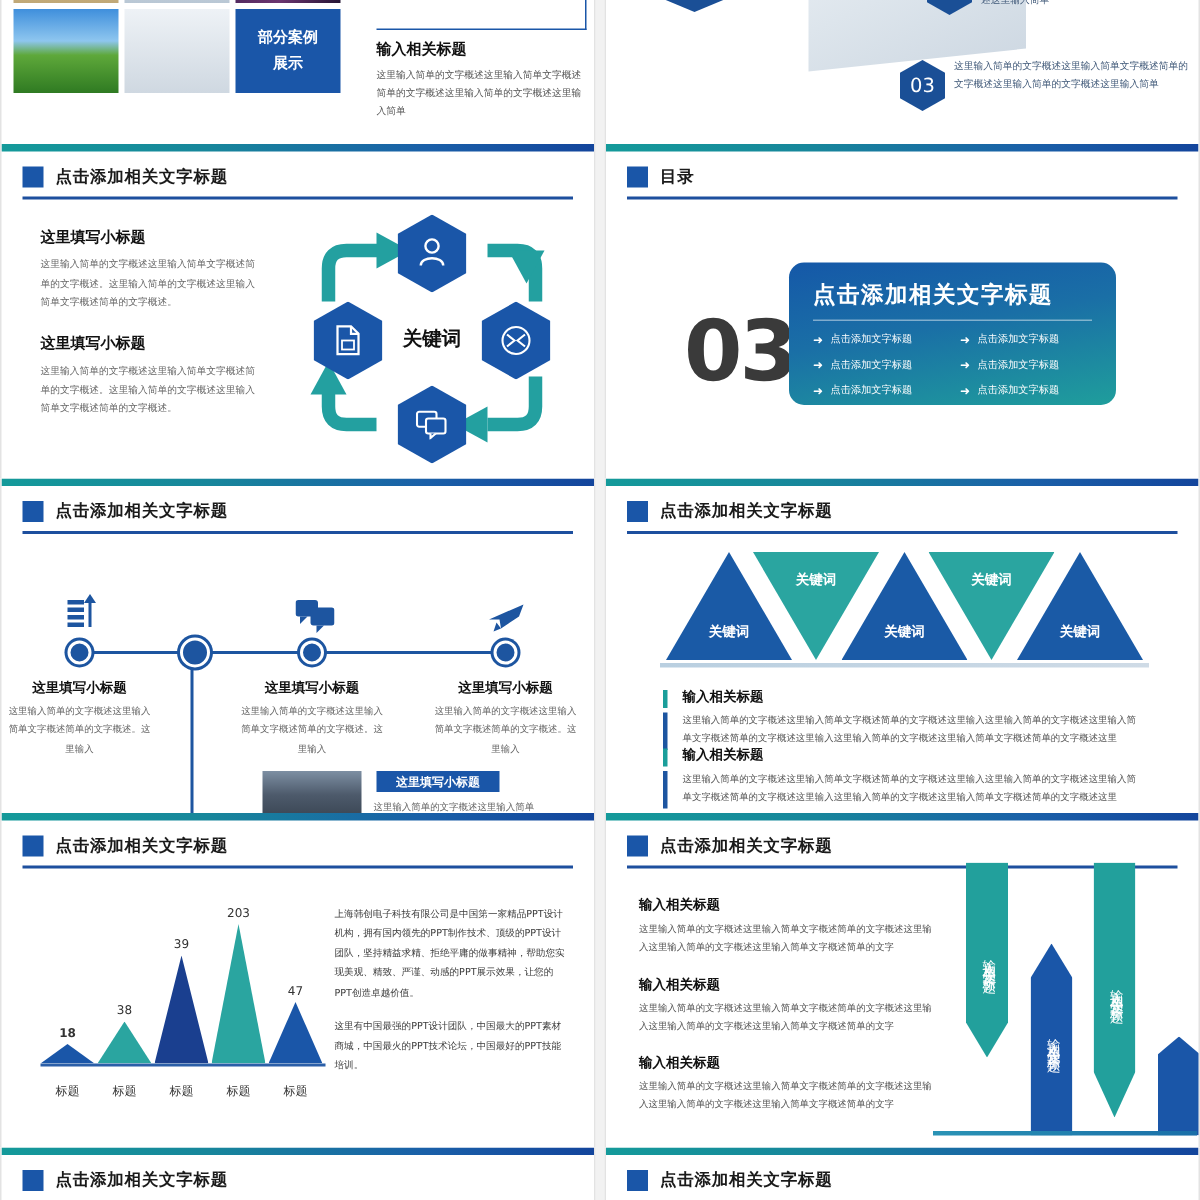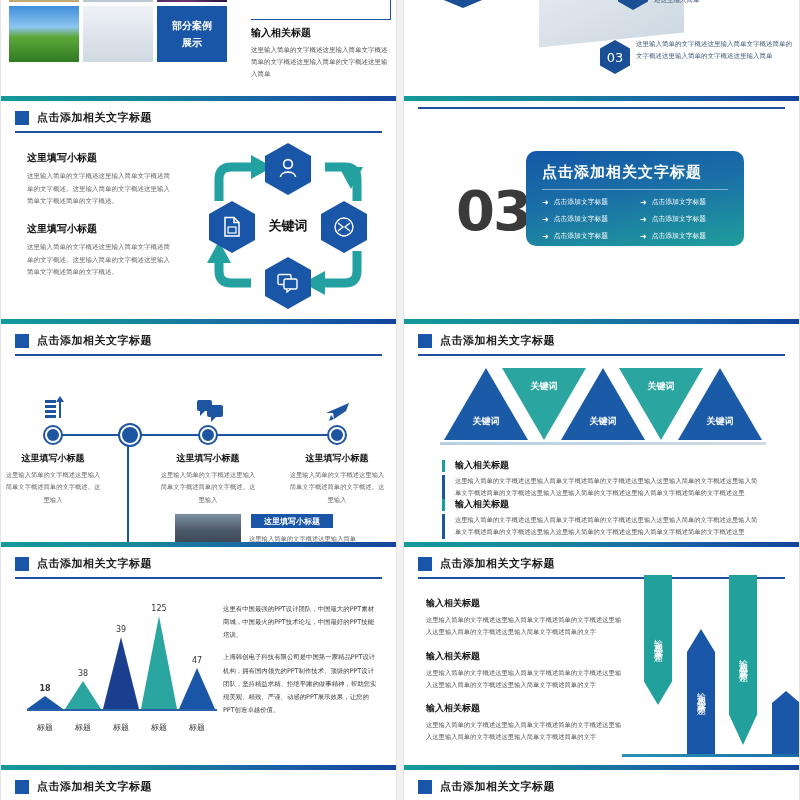--- a/index.html
+++ b/index.html
@@ -253,20 +253,24 @@
               <rect x="5" y="11" width="8" height="6" fill="none" stroke="#fff" stroke-width="1.2"></rect>
             </svg>
           </div>
           <div class="cyc-label">关键词</div>
         </div>
       </div>
     </div>
 
     <div class="slide">
       <div class="gbar"></div>
+      <div class="hdr">
+        <div class="sq"></div>
+        <div class="ttl">目录</div>
+      </div>
       <div class="rule"></div>
       <div class="body s4">
         <div class="big-num">03</div>
         <div class="cat-card">
           <div class="cat-title">点击添加相关文字标题</div>
           <div class="cat-sep"></div>
           <div class="cat-grid">
             <div class="cat-item">
                 <span class="ar">➜</span>
                 <span>点击添加文字标题</span>
@@ -396,29 +400,29 @@
         <div class="ch-tri" style="left: 0px; height: 13px; background: rgb(26, 86, 168); clip-path: polygon(50% 0px, 100% 100%, 0px 100%);"></div>
             <div class="ch-val" style="left: 0px; bottom: 54px; font-weight: bold;">18</div>
             <div class="ch-cat" style="left: 0px;">标题</div>
             <div class="ch-tri" style="left: 38px; height: 28px; background: rgb(42, 165, 160); clip-path: polygon(50% 0px, 100% 100%, 0px 100%);"></div>
             <div class="ch-val" style="left: 38px; bottom: 69px;">38</div>
             <div class="ch-cat" style="left: 38px;">标题</div>
             <div class="ch-tri" style="left: 76px; height: 72px; background: rgb(26, 63, 143); clip-path: polygon(50% 0px, 100% 100%, 0px 100%);"></div>
             <div class="ch-val" style="left: 76px; bottom: 113px;">39</div>
             <div class="ch-cat" style="left: 76px;">标题</div>
             <div class="ch-tri" style="left: 114px; height: 93px; background: rgb(42, 165, 160); clip-path: polygon(50% 0px, 100% 100%, 0px 100%);"></div>
-            <div class="ch-val" style="left: 114px; bottom: 134px;">125</div>
+            <div class="ch-val" style="left: 114px; bottom: 134px;">203</div>
             <div class="ch-cat" style="left: 114px;">标题</div>
             <div class="ch-tri" style="left: 152px; height: 41px; background: rgb(26, 86, 168); clip-path: polygon(50% 0px, 100% 100%, 0px 100%);"></div>
             <div class="ch-val" style="left: 152px; bottom: 82px;">47</div>
             <div class="ch-cat" style="left: 152px;">标题</div>
           </div>
         <div class="ch-text">
+          <div class="ch-p">上海韩创电子科技有限公司是中国第一家精品PPT设计机构，拥有国内领先的PPT制作技术、顶级的PPT设计团队，坚持精益求精、拒绝平庸的做事精神，帮助您实现美观、精致、严谨、动感的PPT展示效果，让您的PPT创造卓越价值。</div>
           <div class="ch-p">这里有中国最强的PPT设计团队，中国最大的PPT素材商城，中国最火的PPT技术论坛，中国最好的PPT技能培训。</div>
-          <div class="ch-p">上海韩创电子科技有限公司是中国第一家精品PPT设计机构，拥有国内领先的PPT制作技术、顶级的PPT设计团队，坚持精益求精、拒绝平庸的做事精神，帮助您实现美观、精致、严谨、动感的PPT展示效果，让您的PPT创造卓越价值。</div>
         </div>
       </div>
     </div>
 
     <div class="slide">
       <div class="gbar"></div>
       <div class="hdr">
         <div class="sq"></div>
         <div class="ttl">点击添加相关文字标题</div>
       </div>

